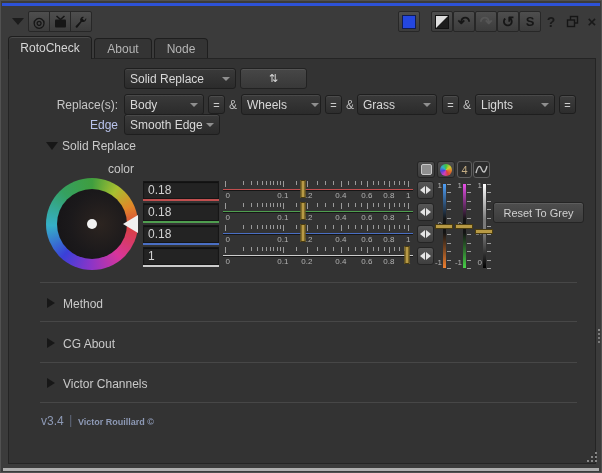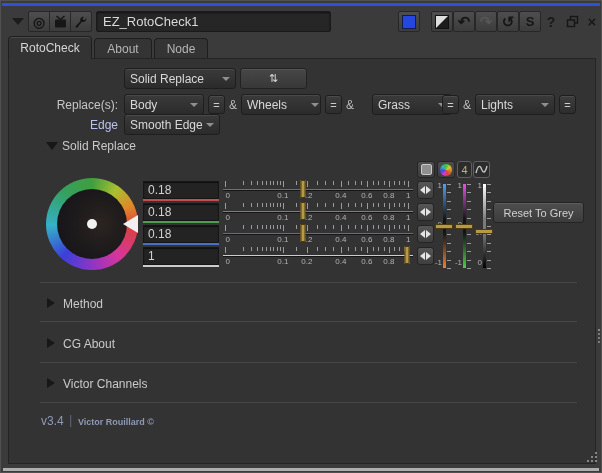--- a/index.html
+++ b/index.html
@@ -156,21 +156,20 @@
     <svg width="15" height="14" viewBox="0 0 15 14">
       <path d="M3.5 1 L7.5 4.5 L11.5 1" stroke="#161616" stroke-width="1.6" fill="none"></path>
       <rect x="2" y="4.5" width="11" height="8" rx="1" fill="#161616"></rect>
     </svg>
   </div>
   <div class="tb-btn" style="left:69px;border-radius:0 2px 2px 0;">
     <svg width="14" height="14" viewBox="0 0 14 14">
       <path d="M12.2 3.1a3.1 3.1 0 0 1-4.3 3.6L3.4 12.5a1.15 1.15 0 0 1-1.8-1.2L6.4 6.2A3.1 3.1 0 0 1 10 1.9L8.3 3.6l1.9 1.9z" fill="#141414"></path>
     </svg>
   </div>
-  <input class="title-input" value="EZ_RotoCheck1" style="">
 
   <div class="tb-btn" style="left:397px;">
     <div style="width: 14px; height: 14px; border: 1px solid rgb(16, 28, 80); background: rgb(36, 71, 224);"></div>
   </div>
   <div class="tb-btn" style="left:430px;">
     <div style="width:14px;height:14px;background:linear-gradient(135deg,#dedede 0 48%,#1c1c1c 52% 100%);border:1px solid #111;"></div>
   </div>
   <div class="tb-btn" style="left:452px;font-size:15px;">
     <span>↶</span>
   </div>
@@ -226,21 +225,21 @@
     </div>
   <div class="amp" style="left:228px;top:97px;">&amp;</div>
   <div class="dd" style="left:240px;top:93px;width:80px;gap:24px;">
     <span>Wheels</span>
       <span class="arr"></span>
   </div>
   <div class="eq-btn" style="left:324px;top:94px;">
       <span>=</span>
     </div>
   <div class="amp" style="left:345px;top:97px;">&amp;</div>
-  <div class="dd" style="left:371px;top:93px;width:80px;">
+  <div class="dd" style="left:356px;top:93px;width:80px;">
     <span>Grass</span>
       <span class="arr"></span>
   </div>
   <div class="eq-btn" style="left:441px;top:94px;">
       <span>=</span>
     </div>
   <div class="amp" style="left:462px;top:97px;">&amp;</div>
   <div class="dd" style="left:474px;top:93px;width:80px;">
     <span>Lights</span>
       <span class="arr"></span>
@@ -250,20 +249,21 @@
     </div>
 
   <div class="lbl lbl-right param-colored" style="top:117px;">Edge</div>
   <div class="dd" style="left:123px;top:113px;width:96px;">
     <span>Smooth Edge</span>
     <span class="arr"></span>
   </div>
 
   <span class="tri-down" style="left:45px;top:141px;"></span>
   <div class="grp-lbl" style="left:61px;top:138px;">Solid Replace</div>
+  <div class="lbl" style="left:0;top:161px;width:133px;text-align:right;">color</div>
 
   <div class="wheel">
     <div class="wheel-inner"></div>
     <div class="wheel-dot"></div>
   </div>
   <div class="wheel-marker"></div>
 
   <input class="numf" style="top: 180px;" value="0.18">
   <div class="underline" style="top: 198px; background: rgb(193, 79, 79);"></div>
   <div class="hslider" style="top:179px;">

